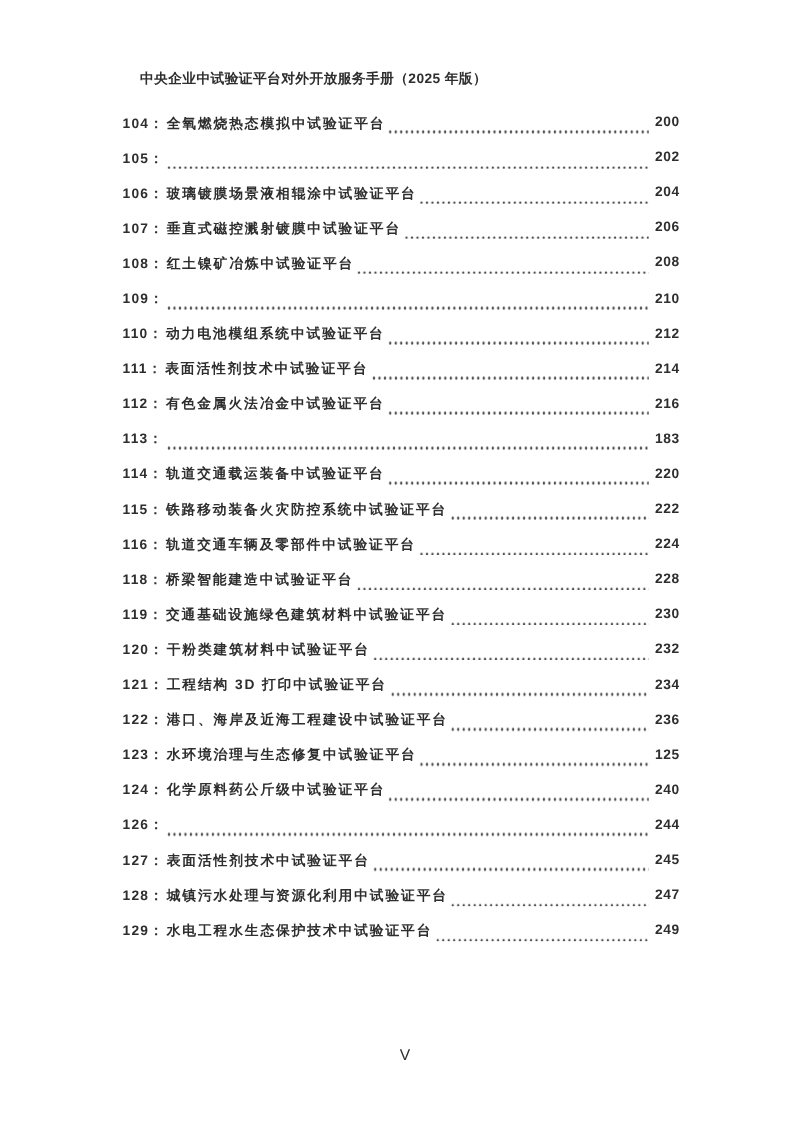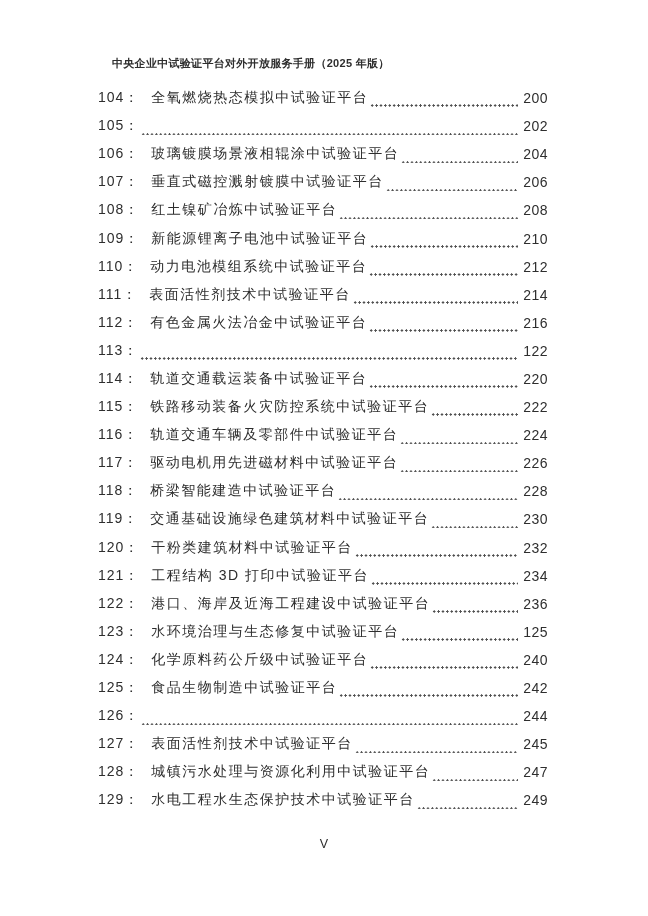--- a/index.html
+++ b/index.html
@@ -32,32 +32,32 @@
   .toc-list {
     position: absolute;
     left: 98px;
     top: 84px;
     width: 450px;
   }
   .toc-row {
     display: flex;
     align-items: center;
     height: 28.1px;
-    font-size: 14px;
-    font-weight: 400;
+    font-size: 11px;
+    font-weight: 700;
     color: #2e2e2e;
     white-space: nowrap;
   }
   .toc-num {
     letter-spacing: 1px;
     flex: 0 0 auto;
   }
   .toc-title {
     letter-spacing: 1.5px;
-    margin-left: 12px;
+    margin-left: 2px;
     flex: 0 0 auto;
   }
   .toc-dots {
     flex: 1 1 auto;
     height: 12px;
     margin: 0 5px 0 2px;
     position: relative;
     top: 3px;
     background-image: radial-gradient(circle, #4f4f4f 0.9px, rgba(0,0,0,0) 1.2px);
     background-size: 4.4px 2.6px;
@@ -118,21 +118,20 @@
 
   <div class="toc-row">
     <span class="toc-num">108：</span>
     <span class="toc-title">红土镍矿冶炼中试验证平台</span>
     <span class="toc-dots"></span>
     <span class="toc-page">208</span>
   </div>
 
   <div class="toc-row">
     <span class="toc-num">109：</span>
-    <span class="toc-title">新能源锂离子电池中试验证平台</span>
     <span class="toc-dots"></span>
     <span class="toc-page">210</span>
   </div>
 
   <div class="toc-row">
     <span class="toc-num">110：</span>
     <span class="toc-title">动力电池模组系统中试验证平台</span>
     <span class="toc-dots"></span>
     <span class="toc-page">212</span>
   </div>
@@ -147,21 +146,21 @@
   <div class="toc-row">
     <span class="toc-num">112：</span>
     <span class="toc-title">有色金属火法冶金中试验证平台</span>
     <span class="toc-dots"></span>
     <span class="toc-page">216</span>
   </div>
 
   <div class="toc-row">
     <span class="toc-num">113：</span>
     <span class="toc-dots"></span>
-    <span class="toc-page">122</span>
+    <span class="toc-page">183</span>
   </div>
 
   <div class="toc-row">
     <span class="toc-num">114：</span>
     <span class="toc-title">轨道交通载运装备中试验证平台</span>
     <span class="toc-dots"></span>
     <span class="toc-page">220</span>
   </div>
 
   <div class="toc-row">
@@ -171,26 +170,20 @@
     <span class="toc-page">222</span>
   </div>
 
   <div class="toc-row">
     <span class="toc-num">116：</span>
     <span class="toc-title">轨道交通车辆及零部件中试验证平台</span>
     <span class="toc-dots"></span>
     <span class="toc-page">224</span>
   </div>
 
-  <div class="toc-row">
-    <span class="toc-num">117：</span>
-    <span class="toc-title">驱动电机用先进磁材料中试验证平台</span>
-    <span class="toc-dots"></span>
-    <span class="toc-page">226</span>
-  </div>
 
   <div class="toc-row">
     <span class="toc-num">118：</span>
     <span class="toc-title">桥梁智能建造中试验证平台</span>
     <span class="toc-dots"></span>
     <span class="toc-page">228</span>
   </div>
 
   <div class="toc-row">
     <span class="toc-num">119：</span>
@@ -227,26 +220,20 @@
     <span class="toc-page">125</span>
   </div>
 
   <div class="toc-row">
     <span class="toc-num">124：</span>
     <span class="toc-title">化学原料药公斤级中试验证平台</span>
     <span class="toc-dots"></span>
     <span class="toc-page">240</span>
   </div>
 
-  <div class="toc-row">
-    <span class="toc-num">125：</span>
-    <span class="toc-title">食品生物制造中试验证平台</span>
-    <span class="toc-dots"></span>
-    <span class="toc-page">242</span>
-  </div>
 
   <div class="toc-row">
     <span class="toc-num">126：</span>
     <span class="toc-dots"></span>
     <span class="toc-page">244</span>
   </div>
 
   <div class="toc-row">
     <span class="toc-num">127：</span>
     <span class="toc-title">表面活性剂技术中试验证平台</span>

